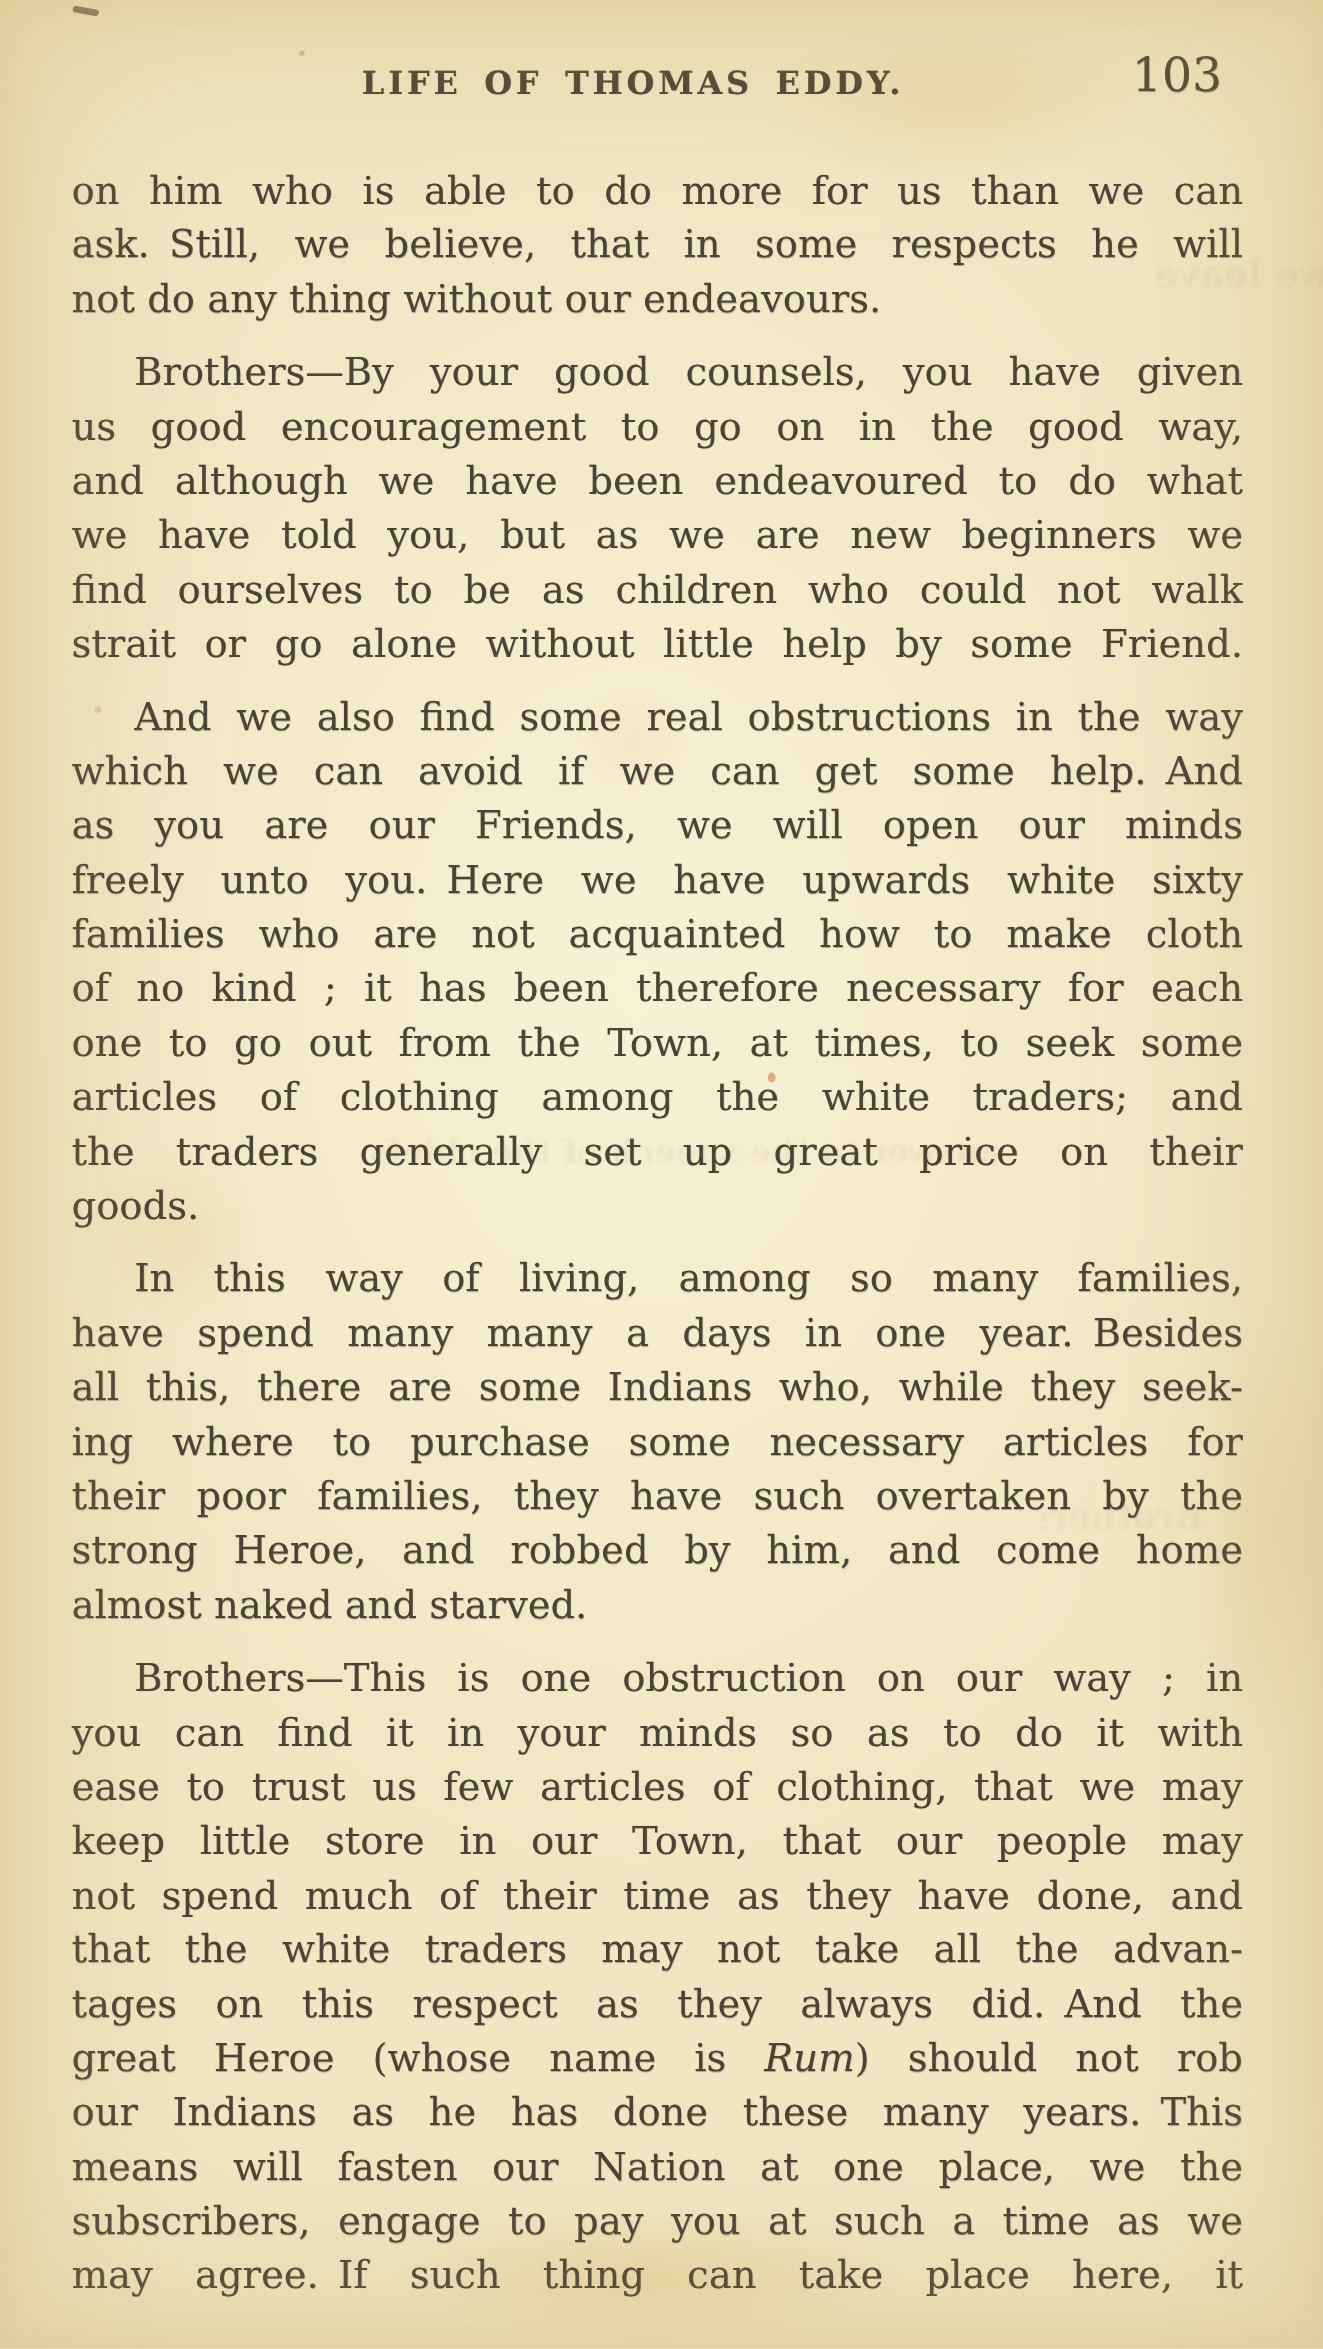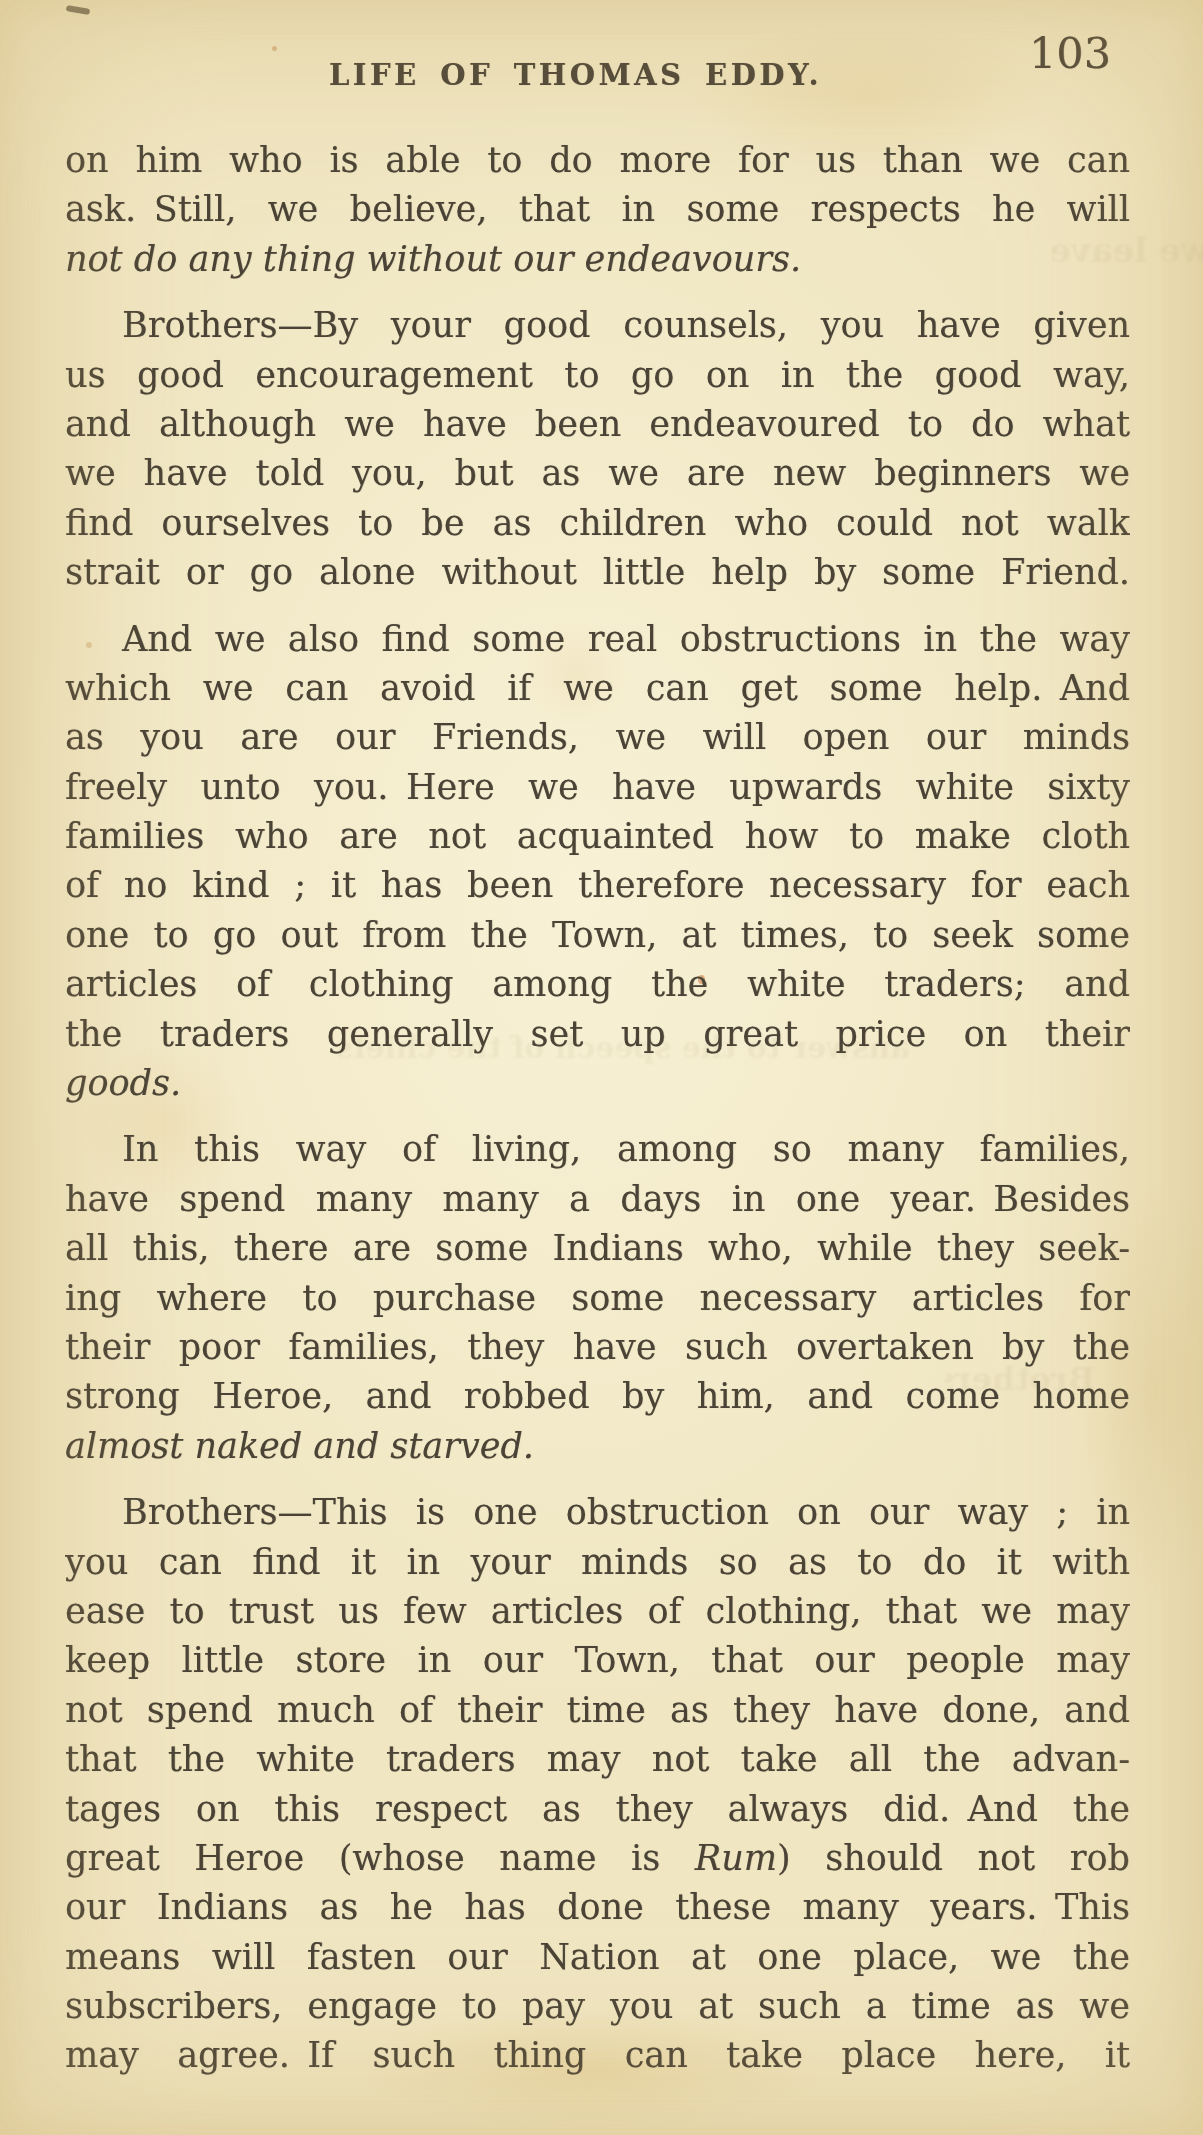--- a/index.html
+++ b/index.html
@@ -50,38 +50,38 @@
     position:absolute;top:58px;left:0;width:100%;
     text-align:center;
     transform:translateX(-26px);
     font-weight:bold;font-size:29px;
     letter-spacing:3.5px;word-spacing:7px;
     color:var(--ink);
     text-shadow:0.4px 0.4px 0.7px rgba(74,67,54,0.45);
     z-index:3;
   }
   .page-number{
-    position:absolute;top:28px;right:92px;
+    position:absolute;top:44px;right:92px;
     font-size:43px;color:var(--ink);
     text-shadow:0.4px 0.4px 0.8px rgba(74,67,54,0.45);
     z-index:3;
   }
   .text-block{
-    position:absolute;left:65px;top:136px;width:1065px;
+    position:absolute;left:65px;top:150px;width:1065px;
     z-index:3;
   }
   .line{
     height:49.4px;line-height:49.4px;
     font-size:35px;color:var(--ink);
     text-align:justify;text-align-last:justify;
     text-shadow:0.4px 0.4px 0.7px rgba(74,67,54,0.40);
     overflow:hidden;white-space:normal;
   }
   .line.indent{padding-left:57px;margin-top:17px;}
-  .line.flush{text-align:center;text-align-last:left;font-style:italic;}
+  .line.flush{text-align:center;text-align-last:left;}
   .line .it{font-style:italic;}
 
   .ghost{
     position:absolute;
     transform:scaleX(-1);
     color:#9b8a5e;opacity:0.09;
     filter:blur(1.3px);
     font-weight:bold;white-space:nowrap;overflow:hidden;
     z-index:2;pointer-events:none;
   }

